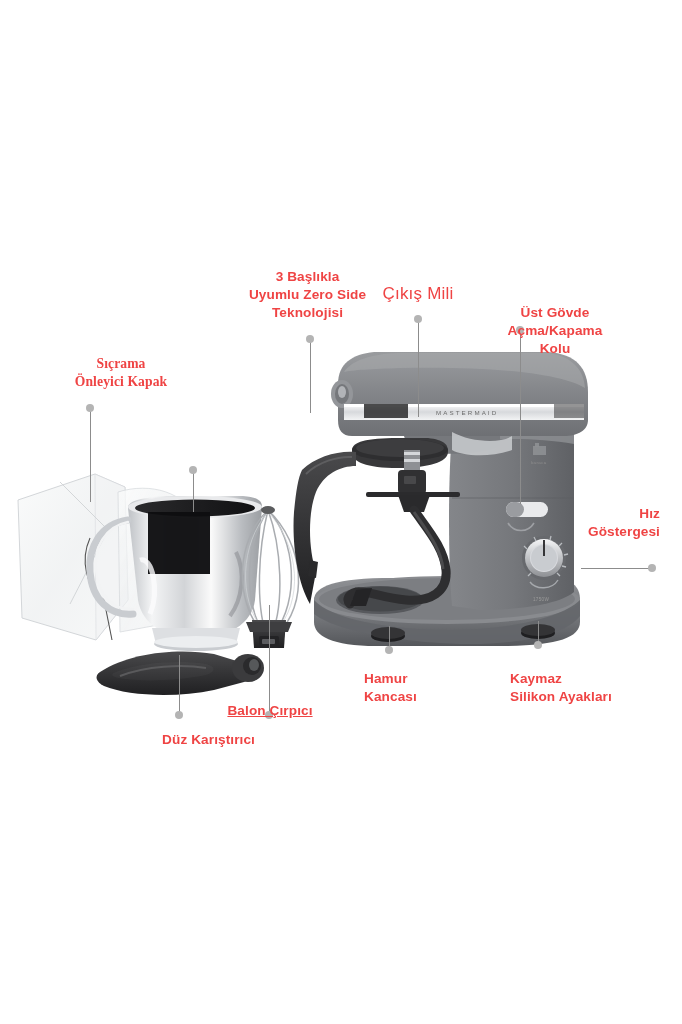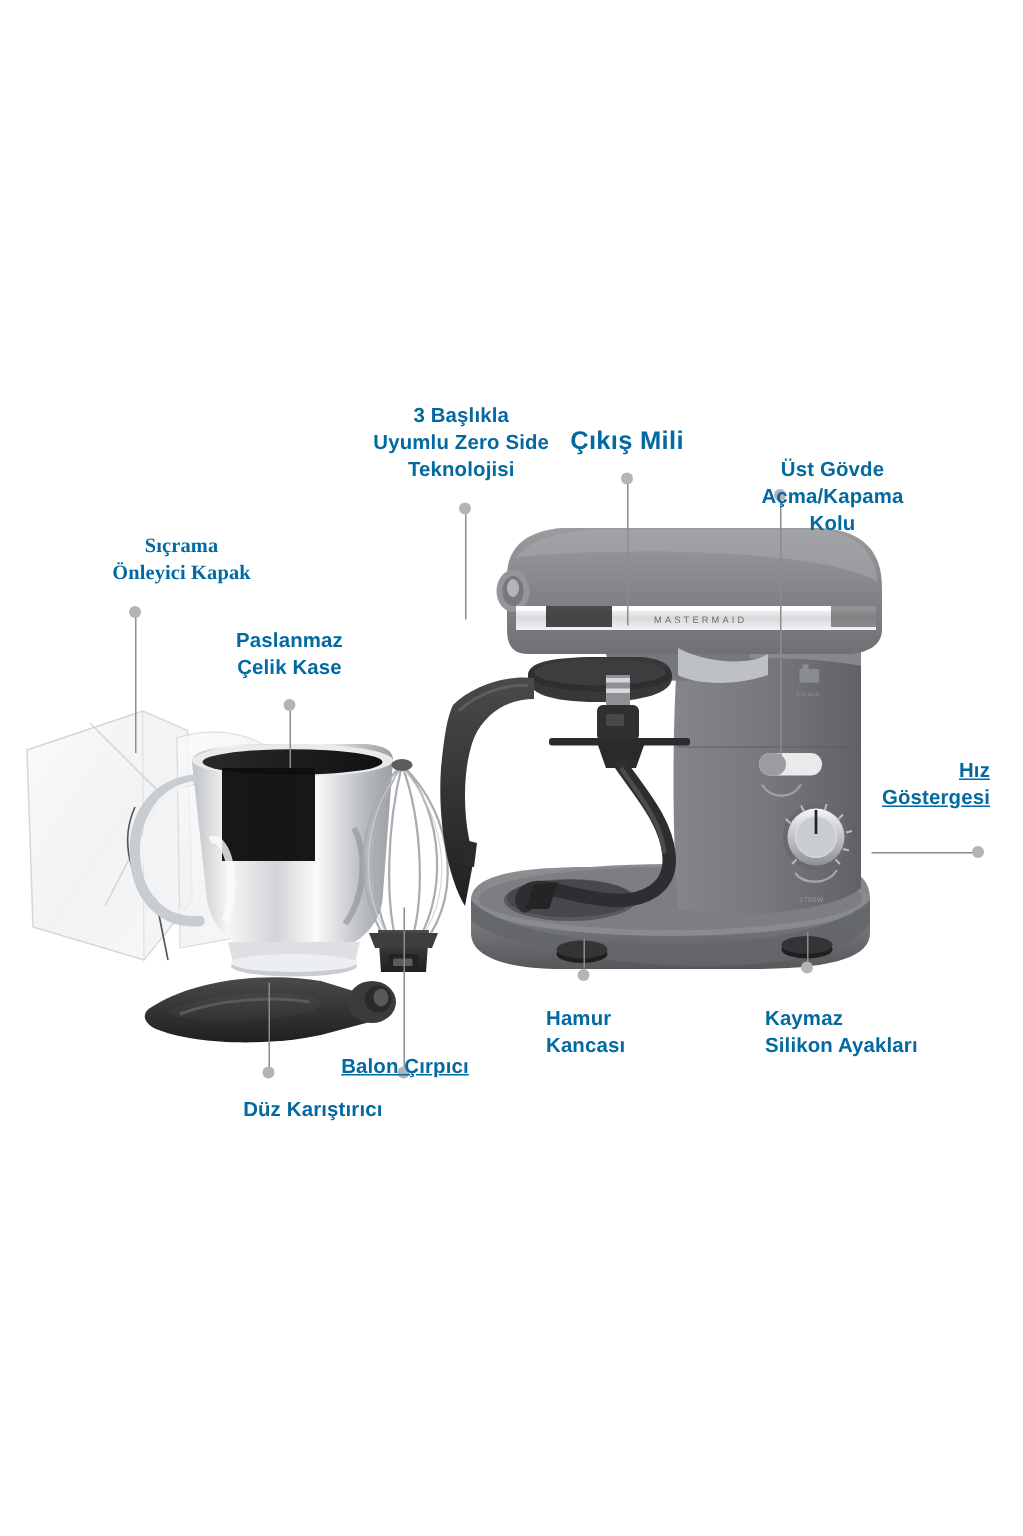--- a/index.html
+++ b/index.html
@@ -5,27 +5,27 @@
   html,body{margin:0;padding:0;}
   body{
     width:682px;height:1024px;background:#ffffff;
     font-family:"Liberation Sans", sans-serif;
     overflow:hidden;position:relative;
   }
   #stage{position:absolute;left:0;top:0;width:682px;height:1024px;background:#fff;}
 
   
   .label{
-    position:absolute;color:#0369a1;font-weight:700;
+    position:absolute;color:#ef4444;font-weight:700;
     font-size:13.6px;line-height:1.33;letter-spacing:.1px;
     white-space:pre-line;
   }
   .label.center{text-align:center;}
-  .label.right{text-align:right;text-decoration:underline;}
-  .label.big{font-size:17px;font-weight:700;letter-spacing:.2px;}
+  .label.right{text-align:right;}
+  .label.big{font-size:17px;font-weight:400;letter-spacing:.2px;}
 
   
   .leader{position:absolute;background:#8c8c8c;}
   .leader.v{width:1.1px;}
   .leader.h{height:1.1px;}
   .dot{position:absolute;width:8px;height:8px;border-radius:50%;
        background:#b4b4b4;}
 
   
   svg.art{position:absolute;left:0;top:0;width:682px;height:1024px;
@@ -274,22 +274,20 @@
   <div class="dot" style="left:516px;top:326px;"></div>
   <div class="dot" style="left:648px;top:564px;"></div>
   <div class="dot" style="left:175px;top:711px;"></div>
   <div class="dot" style="left:265px;top:711px;"></div>
   <div class="dot" style="left:385px;top:646px;"></div>
   <div class="dot" style="left:534px;top:641px;"></div>
 
   <div class="label center" style="left:36px;top:355px;width:170px;font-family:Liberation Serif, serif;">Sıçrama
 Önleyici Kapak</div>
 
-  <div class="label center" style="left:110px;top:418px;width:166px;">Paslanmaz
-Çelik Kase</div>
 
   <div class="label center" style="left:225px;top:268px;width:165px;">3 Başlıkla
 Uyumlu Zero Side
 Teknolojisi</div>
 
   <div class="label center big" style="left:338px;top:283px;width:160px;">Çıkış Mili</div>
 
   <div class="label center" style="left:484px;top:284px;width:142px;margin-top:20px;">Üst Gövde
 Açma/Kapama
 Kolu</div>

